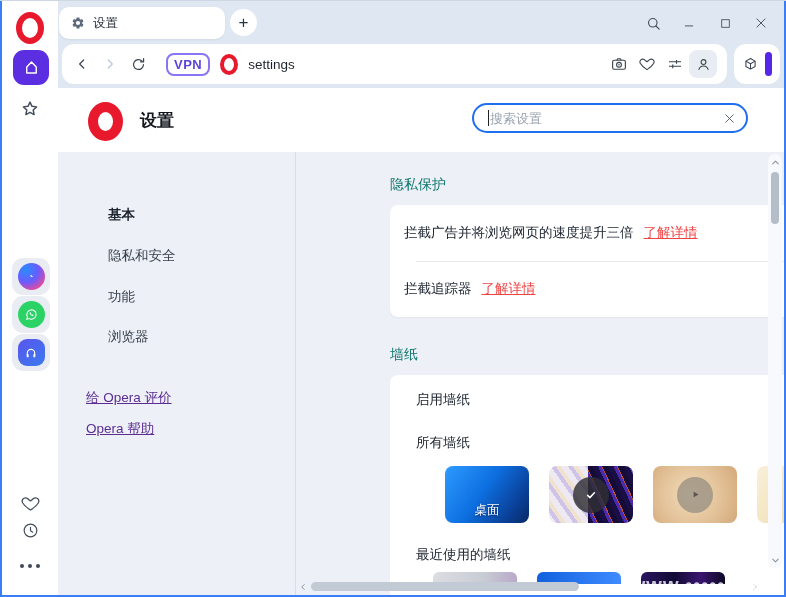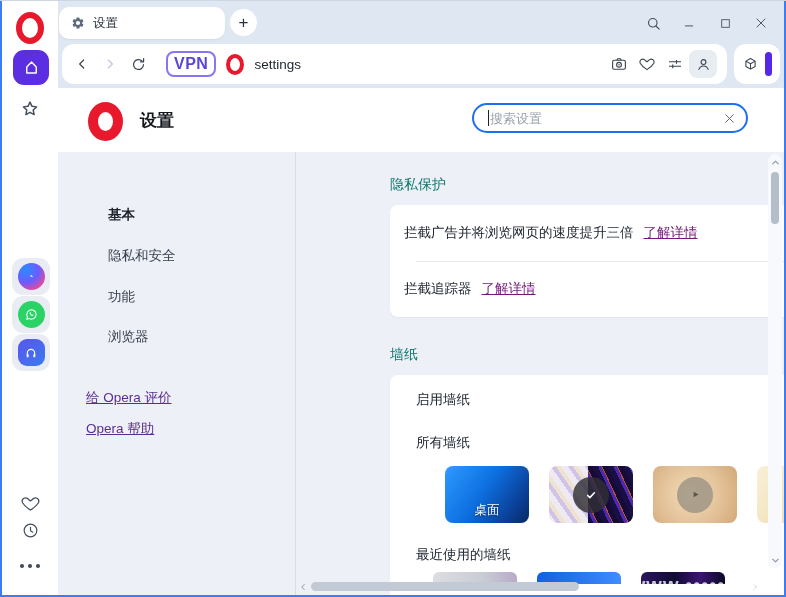--- a/index.html
+++ b/index.html
@@ -30,21 +30,21 @@
   #tab{position:absolute;left:1px;top:7px;width:166px;height:32px;background:#fff;border-radius:10px;display:flex;align-items:center;gap:8px;padding:0 12px;box-sizing:border-box;box-shadow:0 1px 2px rgba(40,60,90,.08);cursor:pointer;}
   #tab .tab-label{font-size:12.5px;color:#2a323c;}
   #new-tab{position:absolute;left:172px;top:9px;width:27px;height:27px;background:#fff;border-radius:50%;display:flex;align-items:center;justify-content:center;font-size:17px;color:#2a323c;cursor:pointer;}
   .winbtn{position:absolute;top:10px;width:26px;height:26px;display:flex;align-items:center;justify-content:center;color:#434d59;cursor:pointer;}
 
   
   #addr-row{position:absolute;left:58px;top:44px;right:2px;height:44px;background:#dfe8f2;}
   #addr-card{position:absolute;left:4px;top:0;width:665px;height:40px;background:#fff;border-radius:12px;display:flex;align-items:center;box-sizing:border-box;padding:0 10px 0 6px;}
   .addr-btn{width:28px;height:28px;display:flex;align-items:center;justify-content:center;color:#3a434e;cursor:pointer;flex:0 0 auto;}
   .addr-btn.disabled{color:#b9c7da;}
-  #vpn-badge{flex:0 0 auto;margin:0 4px 0 14px;border:2px solid #8a74f3;border-radius:8px;color:#5b45d8;font-size:16px;font-weight:bold;padding:2px 6px;letter-spacing:.5px;cursor:pointer;}
+  #vpn-badge{flex:0 0 auto;margin:0 4px 0 14px;border:2px solid #8a74f3;border-radius:8px;color:#5b45d8;font-size:13px;font-weight:bold;padding:2px 6px;letter-spacing:.5px;cursor:pointer;}
   .o-ring-small{width:10px;height:13px;border:4.5px solid #e8192c;border-radius:50%;margin:0 6px;flex:0 0 auto;}
   #url-text{font-size:13.5px;color:#1d242c;margin-left:4px;flex:1 1 auto;white-space:nowrap;overflow:hidden;}
   #profile-btn{width:28px;height:28px;background:#e8edf3;border-radius:8px;display:flex;align-items:center;justify-content:center;color:#3a434e;cursor:pointer;flex:0 0 auto;}
   #ext-pill{position:absolute;right:4px;top:0;width:46px;height:40px;background:#fff;border-radius:12px;display:flex;align-items:center;justify-content:center;gap:6px;}
   #panel-bar{width:7px;height:24px;border-radius:4px;background:#5527e8;cursor:pointer;}
 
   
   #page{position:absolute;left:58px;top:88px;right:2px;bottom:2px;background:#edf1f7;overflow:hidden;}
   #page-header{position:absolute;left:0;top:0;right:0;height:64px;background:#fff;}
   .o-ring-big{position:absolute;left:30px;top:14px;width:15px;height:19px;border:10px solid #e8192c;border-radius:50%;}
@@ -58,21 +58,21 @@
   #settings-nav{position:absolute;left:0;top:0;width:238px;bottom:0;border-right:1px solid #d8dee8;box-sizing:border-box;}
   .nav-item{position:absolute;left:50px;font-size:13.5px;color:#39414d;cursor:pointer;}
   .nav-item.active{font-weight:bold;color:#1c232c;}
   .nav-link{position:absolute;left:28px;font-size:13.5px;color:#5c2d91;text-decoration:underline;cursor:pointer;}
 
   #content{position:absolute;left:238px;top:0;right:0;bottom:0;overflow:hidden;}
   .sec-heading{position:absolute;left:94px;font-size:14px;color:#0f766e;}
   .card{position:absolute;left:94px;right:0;background:#fff;border-radius:8px 0 0 8px;box-shadow:0 1px 2px rgba(40,60,90,.06);}
   #privacy-card{top:53px;height:112px;}
   .prow{position:absolute;left:0;right:0;height:56px;display:flex;align-items:center;padding-left:14px;box-sizing:border-box;font-size:13.5px;color:#202833;}
-  .prow .link{color:#701a75;text-decoration:underline;margin-left:10px;cursor:pointer;}
+  .prow .link{color:#ef4444;text-decoration:underline;margin-left:10px;cursor:pointer;}
   #privacy-divider{position:absolute;left:26px;right:0;top:56px;height:1px;background:#e6eaef;}
 
   #wallpaper-card{top:223px;bottom:-10px;}
   .wrow-label{position:absolute;left:26px;font-size:13.5px;color:#202833;}
   .thumb{position:absolute;top:91px;width:84px;height:57px;border-radius:8px;overflow:hidden;cursor:pointer;margin-left:12px;}
   .thumb .label{position:absolute;left:0;right:0;bottom:4px;text-align:center;color:#fff;font-size:12.5px;text-shadow:0 1px 2px rgba(0,0,30,.5);}
   .t1{background:linear-gradient(125deg,#2f9bff 0%,#0d6fe0 45%,#0a3f96 80%,#072a63 100%);}
   .t2-left{position:absolute;left:0;top:0;width:46%;height:100%;background:repeating-linear-gradient(55deg,#efeaf2 0 6px,#cfc3ea 6px 10px,#efe2cf 10px 14px);}
   .t2-right{position:absolute;right:0;top:0;width:54%;height:100%;background:repeating-linear-gradient(65deg,#1a0f45 0 5px,#4a2bb0 5px 8px,#c0502a 8px 9px,#150b38 9px 14px);}
   .check-circle{position:absolute;left:50%;top:50%;transform:translate(-50%,-50%);width:36px;height:36px;border-radius:50%;background:rgba(48,48,52,.82);display:flex;align-items:center;justify-content:center;}

